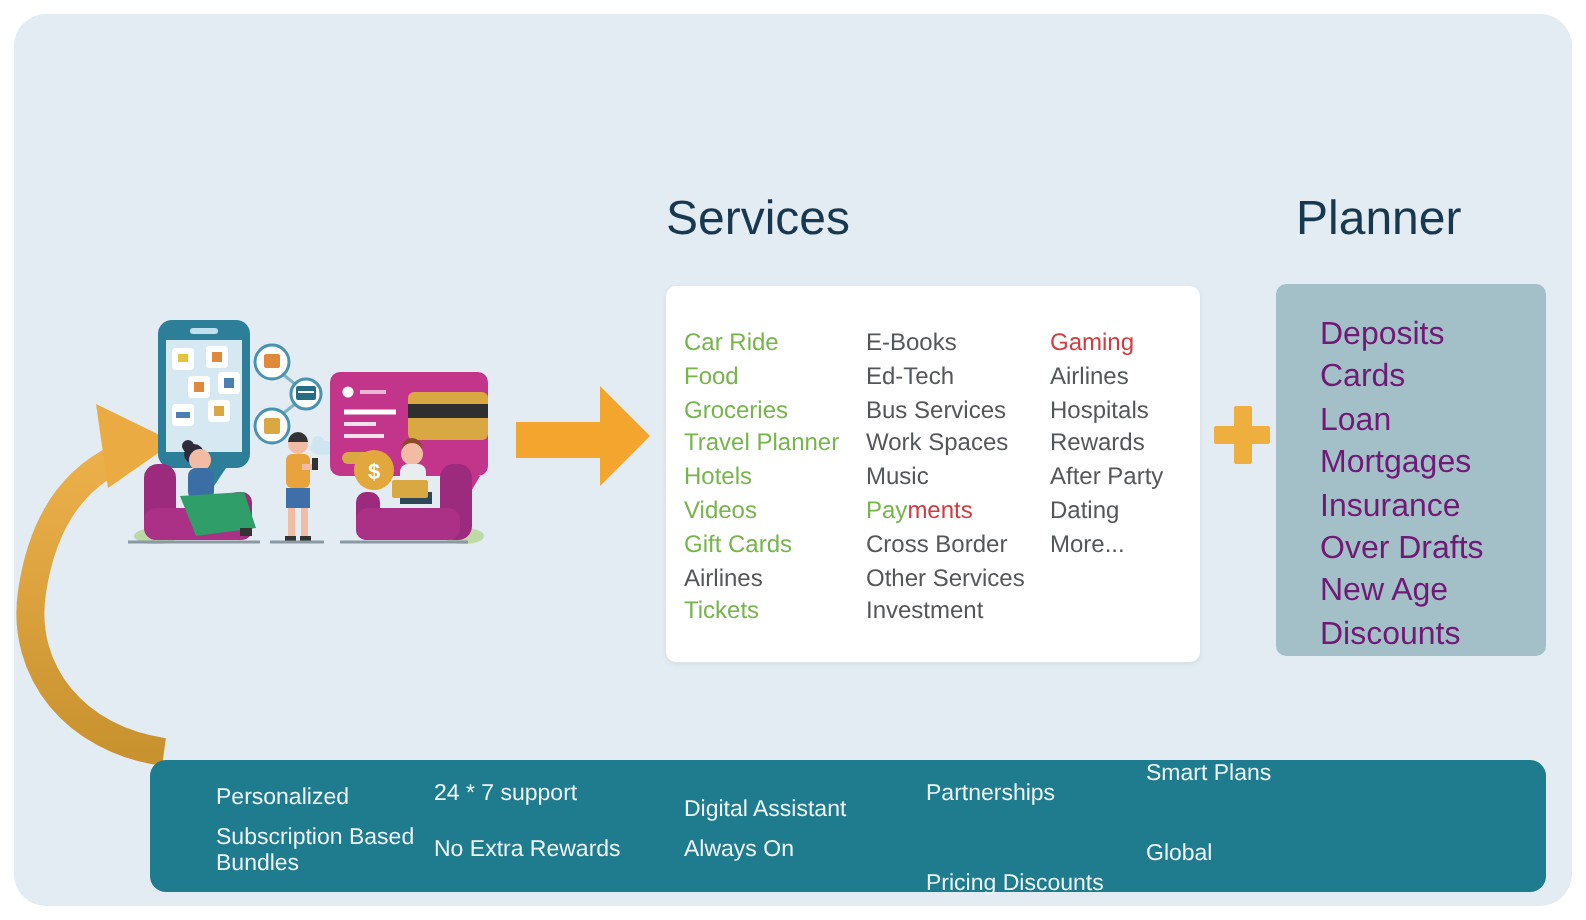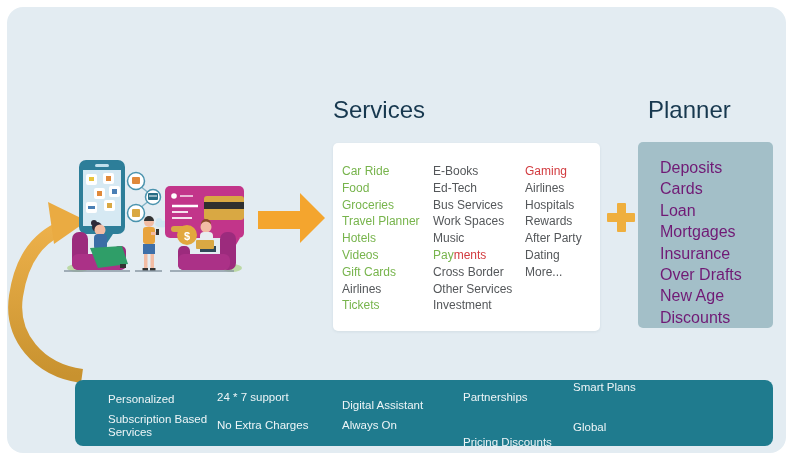--- a/index.html
+++ b/index.html
@@ -211,23 +211,23 @@
         <div class="bank-item">Loan</div>
         <div class="bank-item">Mortgages</div>
         <div class="bank-item">Insurance</div>
         <div class="bank-item">Over Drafts</div>
         <div class="bank-item">New Age Discounts</div>
       </div>
   </div>
 
   <div class="bar">
     <span class="bl" style="left:33px;top:13px">Personalized</span>
-    <span class="bl wrap2" style="left:33px;top:33px">Subscription Based Services</span>
+    <span class="bl wrap2" style="left:33px;top:33px">Subscription Based Bundles</span>
     <span class="bl" style="left:142px;top:11px">24 * 7 support</span>
-    <span class="bl" style="left:142px;top:39px">No Extra Charges</span>
+    <span class="bl" style="left:142px;top:39px">No Extra Rewards</span>
     <span class="bl" style="left:267px;top:19px">Digital Assistant</span>
     <span class="bl" style="left:267px;top:39px">Always On</span>
     <span class="bl" style="left:388px;top:11px">Partnerships</span>
     <span class="bl" style="left:388px;top:56px">Pricing Discounts</span>
     <span class="bl" style="left:498px;top:1px">Smart Plans</span>
     <span class="bl" style="left:498px;top:41px">Global</span>
   </div>
 </div>
 
 </body></html>

